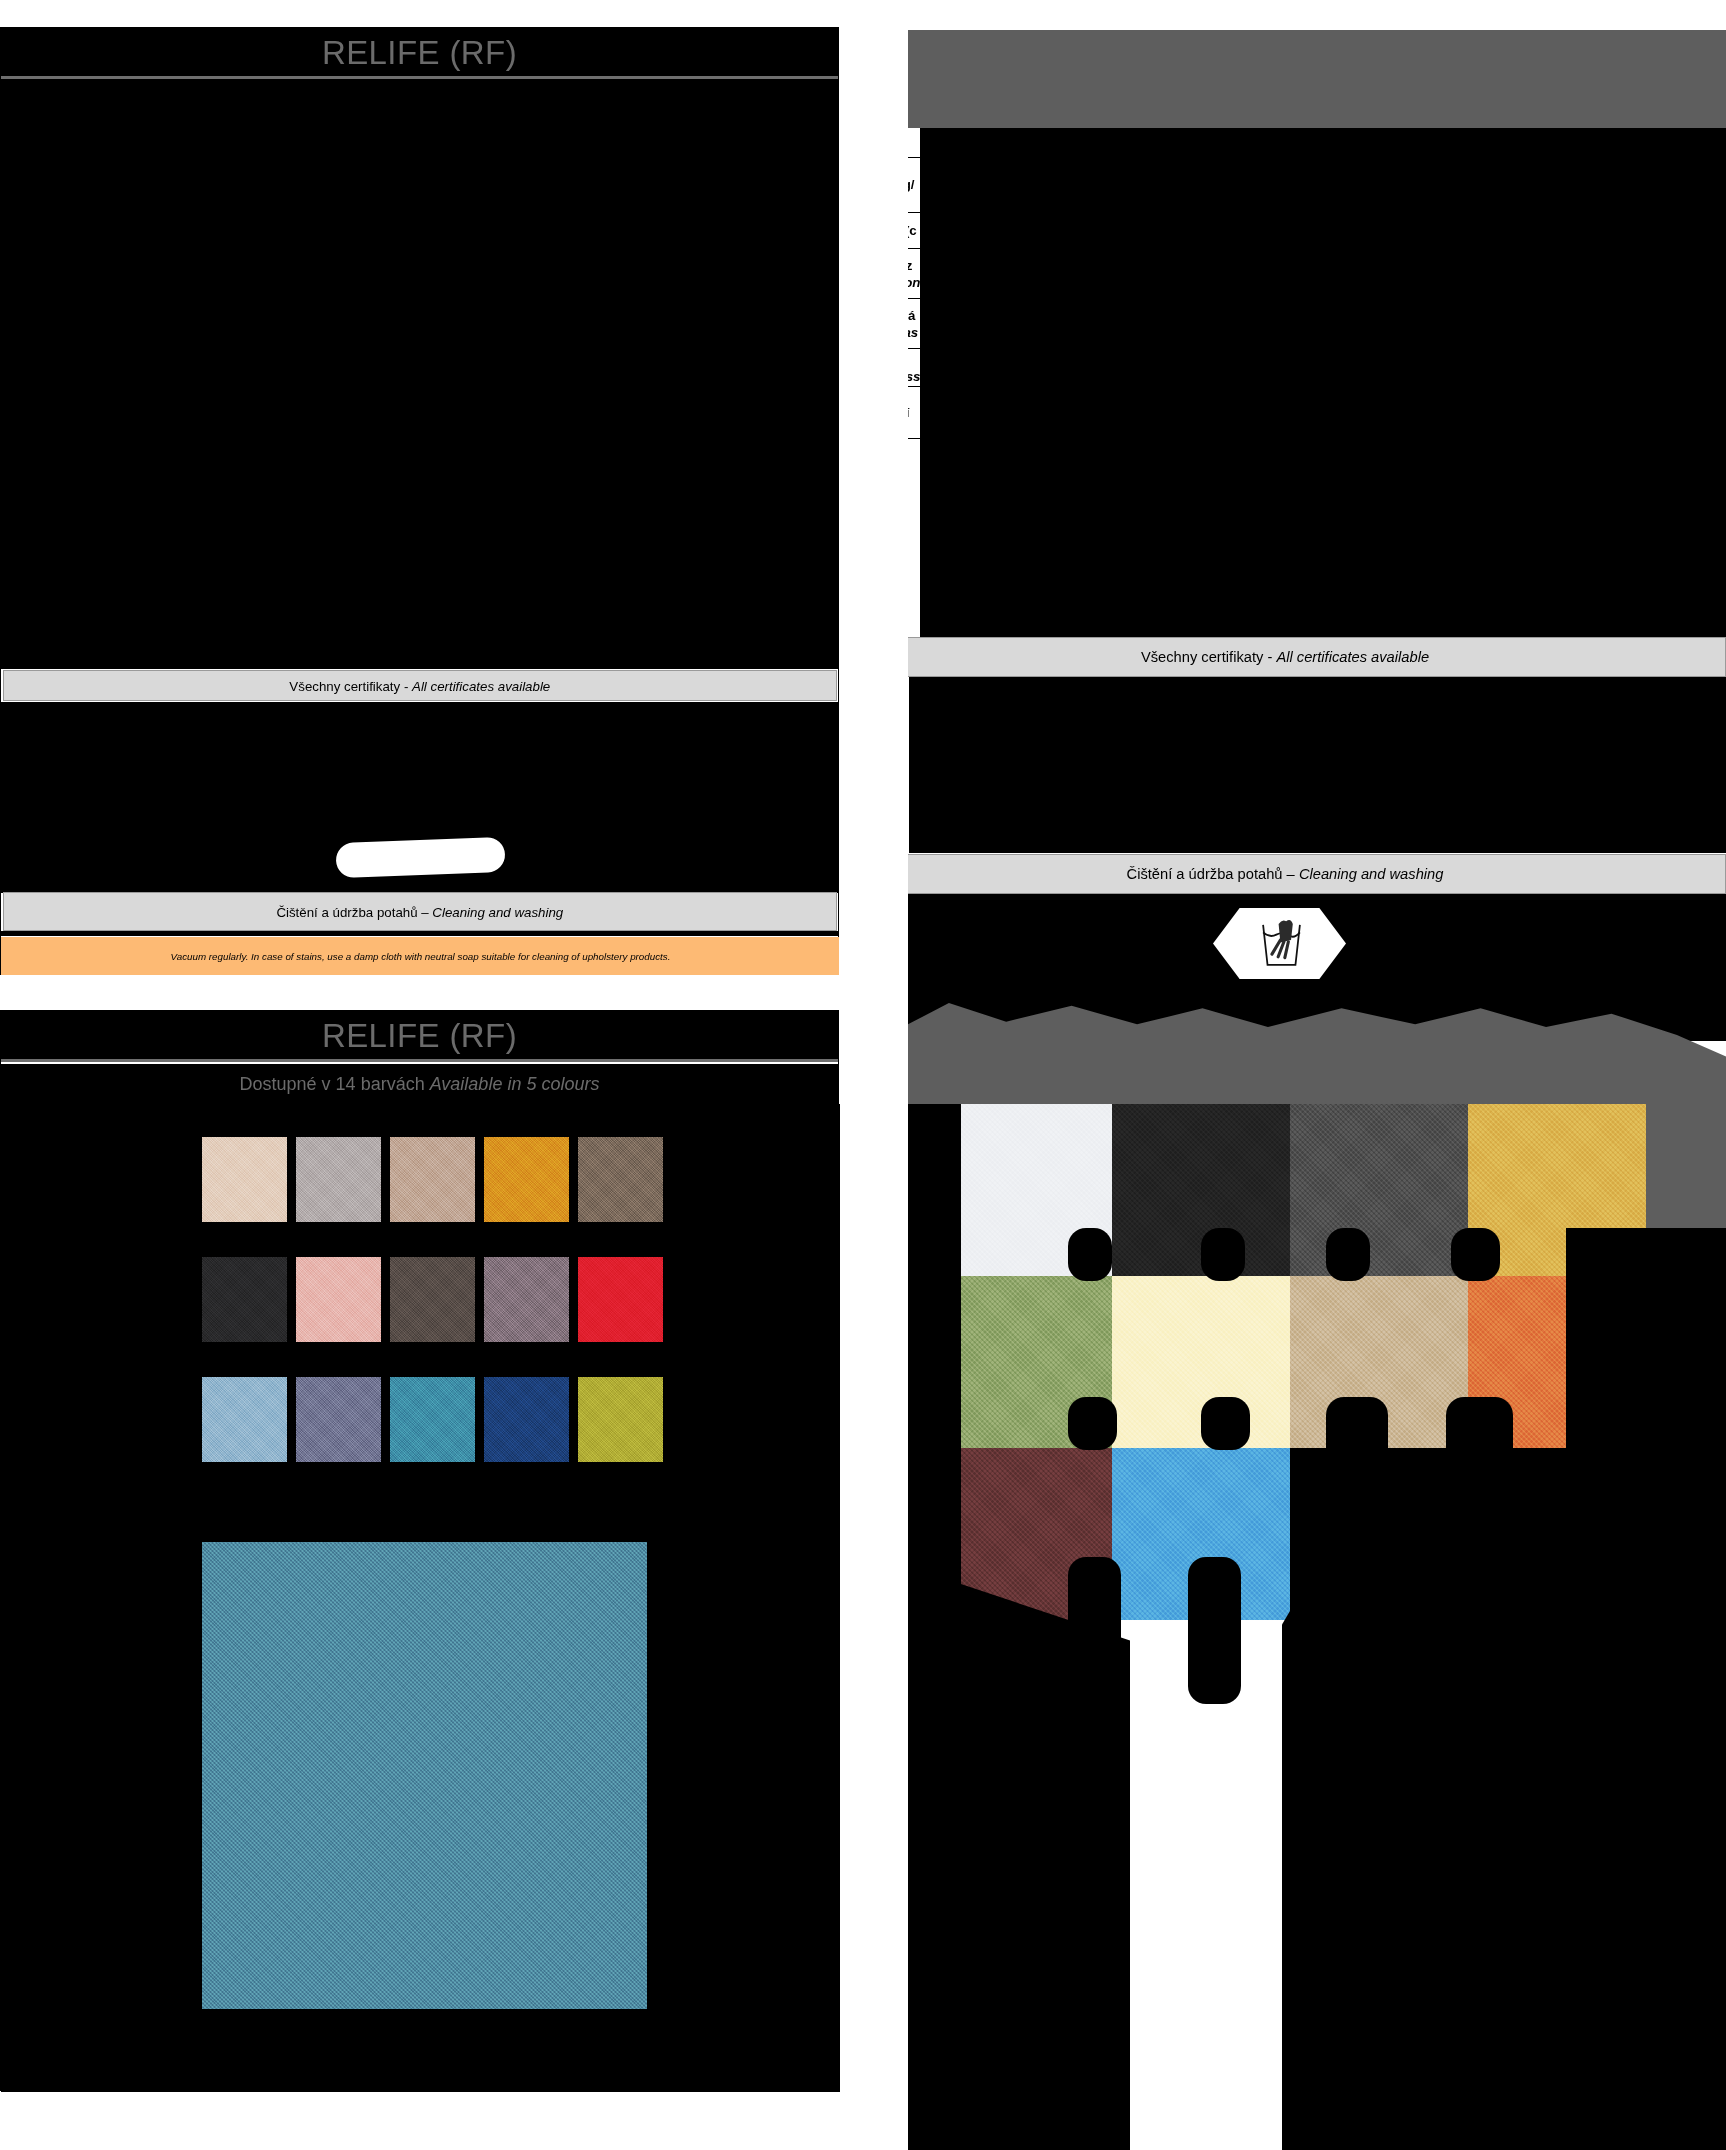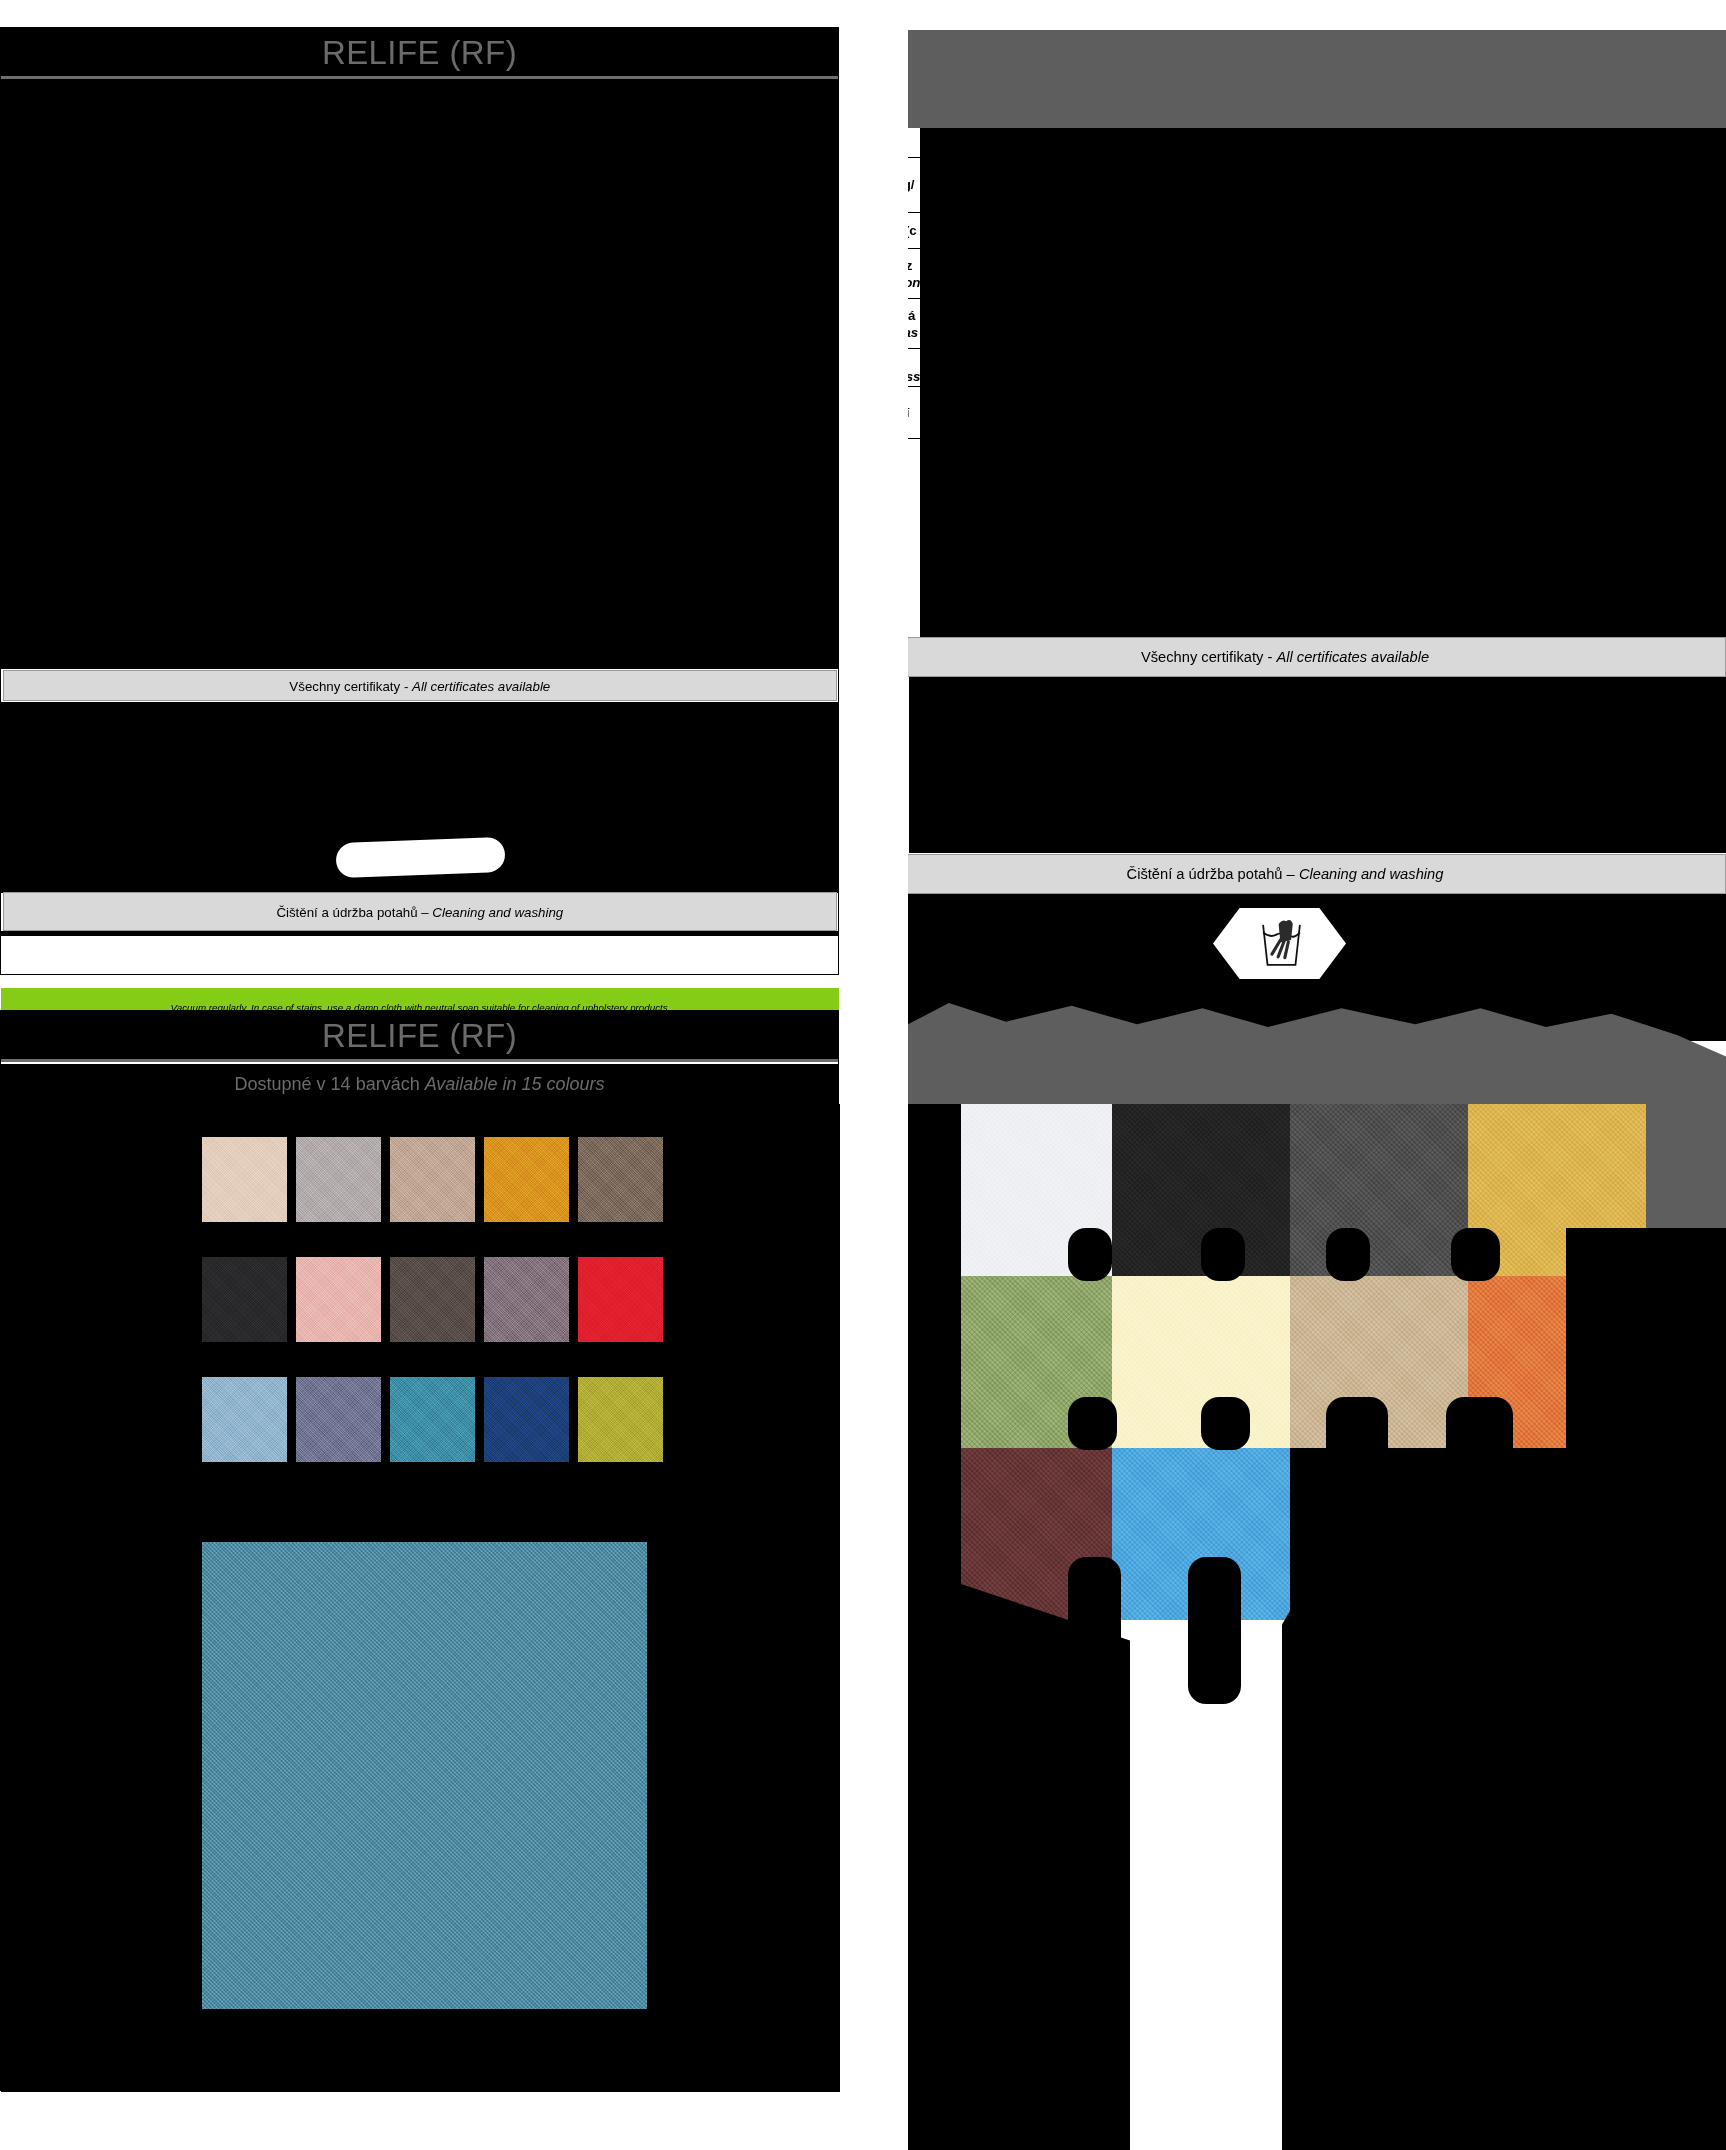--- a/index.html
+++ b/index.html
@@ -125,21 +125,21 @@
     <div class="abs pill" style="left:335px;top:812px;width:169px;height:35px;transform:rotate(-2.2deg);"></div>
 
     <div class="abs grey-bar" style="left:1.8px;top:864px;width:834px;height:39px;">
       <div class="grey-bar-label">
         <span>Čištění a údržba potahů – </span><span class="en">Cleaning and washing</span>
       </div>
     </div>
 
     <div class="abs mask" style="left:0;top:903px;width:839px;height:5.3px;"></div>
 
-    <div class="abs" style="left:0;top:960px;width:839px;height:38px;background:#84cc16;">
+    <div class="abs" style="left:0;top:909px;width:839px;height:38px;background:#fdba74;">
       <div class="clean-text">Vacuum regularly. In case of stains, use a damp cloth with neutral soap suitable for cleaning of upholstery products.</div>
     </div>
   </div>
 
   <div class="abs" id="spec-table">
     <div class="spec-row" style="height:55px;">
       <div class="spec-label">
         <span>Váha (g/</span>
       </div>
       <div class="spec-val"></div>
@@ -272,21 +272,21 @@
 
   <div class="abs" id="gutter"></div>
 
   <div class="abs" id="panel2">
     <div class="abs" id="panel2-title-band">
       <div class="sheet-title">RELIFE (RF)</div>
     </div>
     <div class="abs" id="panel2-rule"></div>
     <div class="abs" id="panel2-sub">
       <div class="sub-title">
-        <span>Dostupné v 14 barvách </span><span class="en">Available in 15 colours</span>
+        <span>Dostupné v 14 barvách </span><span class="en">Available in 5 colours</span>
       </div>
     </div>
 
     <div class="abs mask" style="left:0;top:93px;width:839px;height:988px;"></div>
   </div>
 
   <div class="abs" id="swatch-grid">
     <div class="swatch" style="background: rgb(227, 205, 187);">
         <div class="tex"></div>
       </div>

